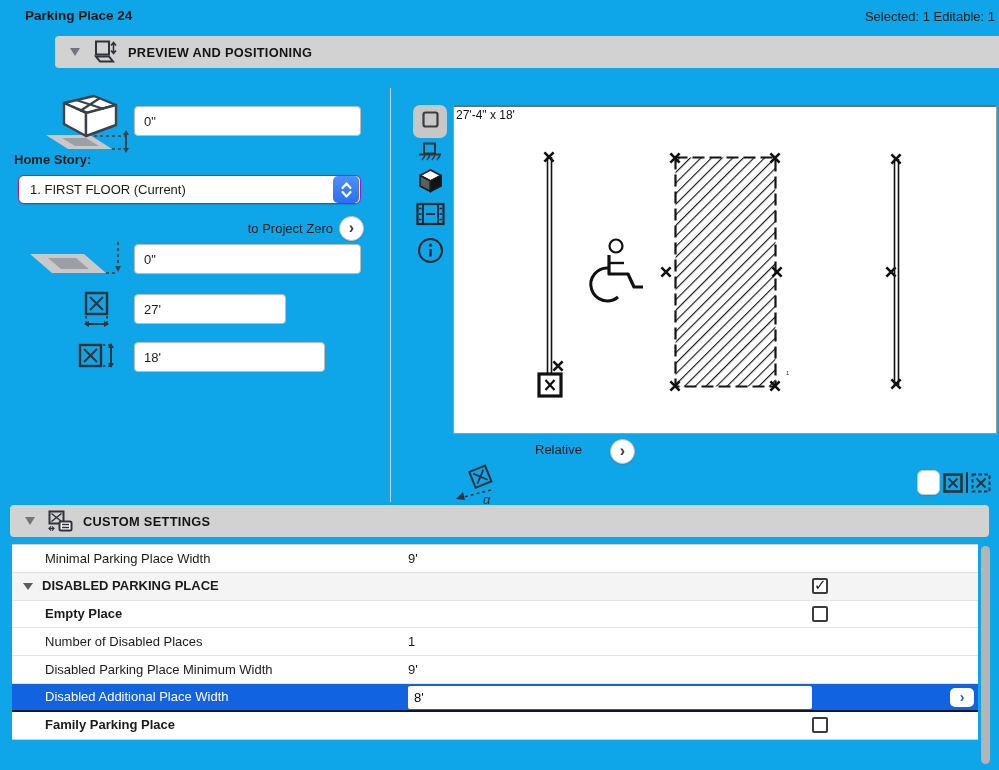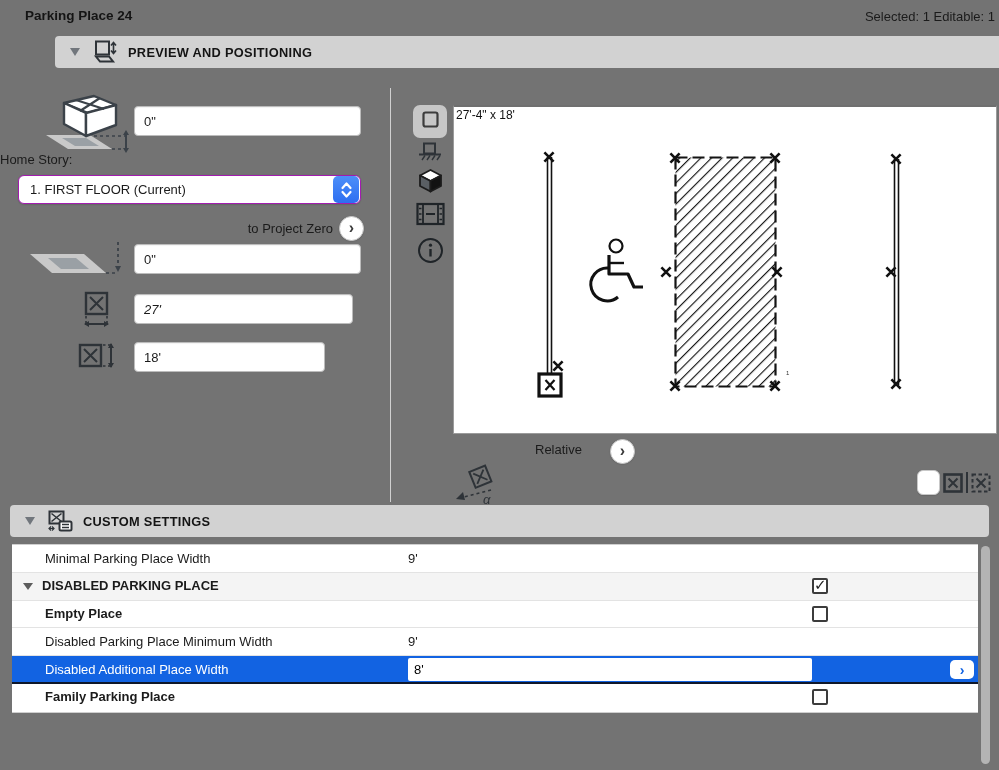--- a/index.html
+++ b/index.html
@@ -1,17 +1,17 @@
 <!DOCTYPE html>
 <html><head>
 <meta charset="utf-8">
 <style>
   html,body{margin:0;padding:0;}
   body{font-family:"Liberation Sans","DejaVu Sans",sans-serif;background:#ececec;}
-  .window{position:relative;width:999px;height:770px;background:#737373;overflow:hidden;color:#1b1b1b;}
+  .window{position:relative;width:999px;height:770px;background:#0ea5e9;overflow:hidden;color:#1b1b1b;}
   .abs{position:absolute;}
 
   
   .win-title{left:25px;top:8px;font-size:13.5px;font-weight:bold;color:#141414;}
   .sel-status{right:4px;top:9px;font-size:13px;color:#1b1b1b;}
 
   
   .section-bar{left:10px;width:979px;height:32px;background:#d2d2d2;border-radius:4px;display:flex;align-items:center;}
   .tri{width:0;height:0;border-left:5.5px solid transparent;border-right:5.5px solid transparent;border-top:8px solid #71767c;margin-left:15px;flex:0 0 auto;}
   .sec-icon{margin-left:12px;flex:0 0 auto;display:flex;}
@@ -98,21 +98,21 @@
       <path d="M48 22 L78 14 L78 34 L48 45 Z" fill="#fff" stroke="#3b4249" stroke-width="2.4" stroke-linejoin="round"></path>
       <path d="M38 9 L66 18 M62 7 L42 20" stroke="#3b4249" stroke-width="2.2" fill="none"></path>
       <path d="M56 45 L88 45" stroke="#3b4249" stroke-width="1.6" stroke-dasharray="3 3"></path>
       <path d="M74 58 L88 58" stroke="#3b4249" stroke-width="1.6" stroke-dasharray="3 3"></path>
       <path d="M88 41 L88 60" stroke="#3b4249" stroke-width="2"></path>
       <path d="M85 44 L88 39 L91 44 Z M85 57 L88 62 L91 57 Z" fill="#3b4249"></path>
     </svg>
   </span>
   <input class="abs field" style="left: 134px; top: 106px; width: 227px; height: 30px;" type="text" value="0&quot;">
 
-  <div class="abs lbl" style="left:0;top:152px;">Home Story:</div>
+  <div class="abs lbl" style="left:14px;top:152px;font-weight:bold;">Home Story:</div>
 
   <div class="abs dropdown">
     <span class="dd-text">1. FIRST FLOOR (Current)</span>
     <span class="stepper">
       <svg width="13" height="18" viewBox="0 0 13 18">
         <path d="M2.5 7 L6.5 2.5 L10.5 7" fill="none" stroke="#fff" stroke-width="2.2" stroke-linecap="round" stroke-linejoin="round"></path>
         <path d="M2.5 11 L6.5 15.5 L10.5 11" fill="none" stroke="#fff" stroke-width="2.2" stroke-linecap="round" stroke-linejoin="round"></path>
       </svg>
     </span>
   </div>
@@ -135,21 +135,21 @@
 
   <span class="abs" style="left:76px;top:291px;">
     <svg width="44" height="44" viewBox="0 0 44 44">
       <rect x="10" y="2" width="21" height="21" fill="none" stroke="#2e3338" stroke-width="2.4"></rect>
       <path d="M14 6 L27 19 M27 6 L14 19" stroke="#2e3338" stroke-width="2"></path>
       <path d="M10 25 L10 35 M31 25 L31 35" stroke="#2e3338" stroke-width="1.6" stroke-dasharray="2.5 2.5"></path>
       <path d="M9 33 L32 33" stroke="#2e3338" stroke-width="2"></path>
       <path d="M13 30 L8 33 L13 36 Z M28 30 L33 33 L28 36 Z" fill="#2e3338"></path>
     </svg>
   </span>
-  <input class="abs field" style="left: 134px; top: 294px; width: 219px; height: 30px; font-style: italic;" type="text" value="27'">
+  <input class="abs field" style="left: 134px; top: 294px; width: 152px; height: 30px;" type="text" value="27'">
 
   <span class="abs" style="left:78px;top:341px;">
     <svg width="46" height="30" viewBox="0 0 46 30">
       <rect x="2" y="4" width="21" height="21" fill="none" stroke="#2e3338" stroke-width="2.4"></rect>
       <path d="M6 8 L19 21 M19 8 L6 21" stroke="#2e3338" stroke-width="2"></path>
       <path d="M25 4 L35 4 M25 25 L35 25" stroke="#2e3338" stroke-width="1.6" stroke-dasharray="2.5 2.5"></path>
       <path d="M33 3 L33 26" stroke="#2e3338" stroke-width="2"></path>
       <path d="M30 7 L33 2 L36 7 Z M30 22 L33 27 L36 22 Z" fill="#2e3338"></path>
     </svg>
   </span>
@@ -311,20 +311,24 @@
       </div>
     </div>
 
     <div class="trow bold">
       <span class="tlabel">Empty Place</span>
       <div class="cbx">
         
       </div>
     </div>
 
+    <div class="trow">
+      <span class="tlabel">Number of Disabled Places</span>
+      <span class="tvalue">1</span>
+    </div>
 
     <div class="trow">
       <span class="tlabel">Disabled Parking Place Minimum Width</span>
       <span class="tvalue">9'</span>
     </div>
 
     <div class="trow selected">
       <span class="tlabel">Disabled Additional Place Width</span>
       <input class="row-input" type="text" value="8'" style="">
       <div class="row-chev">

